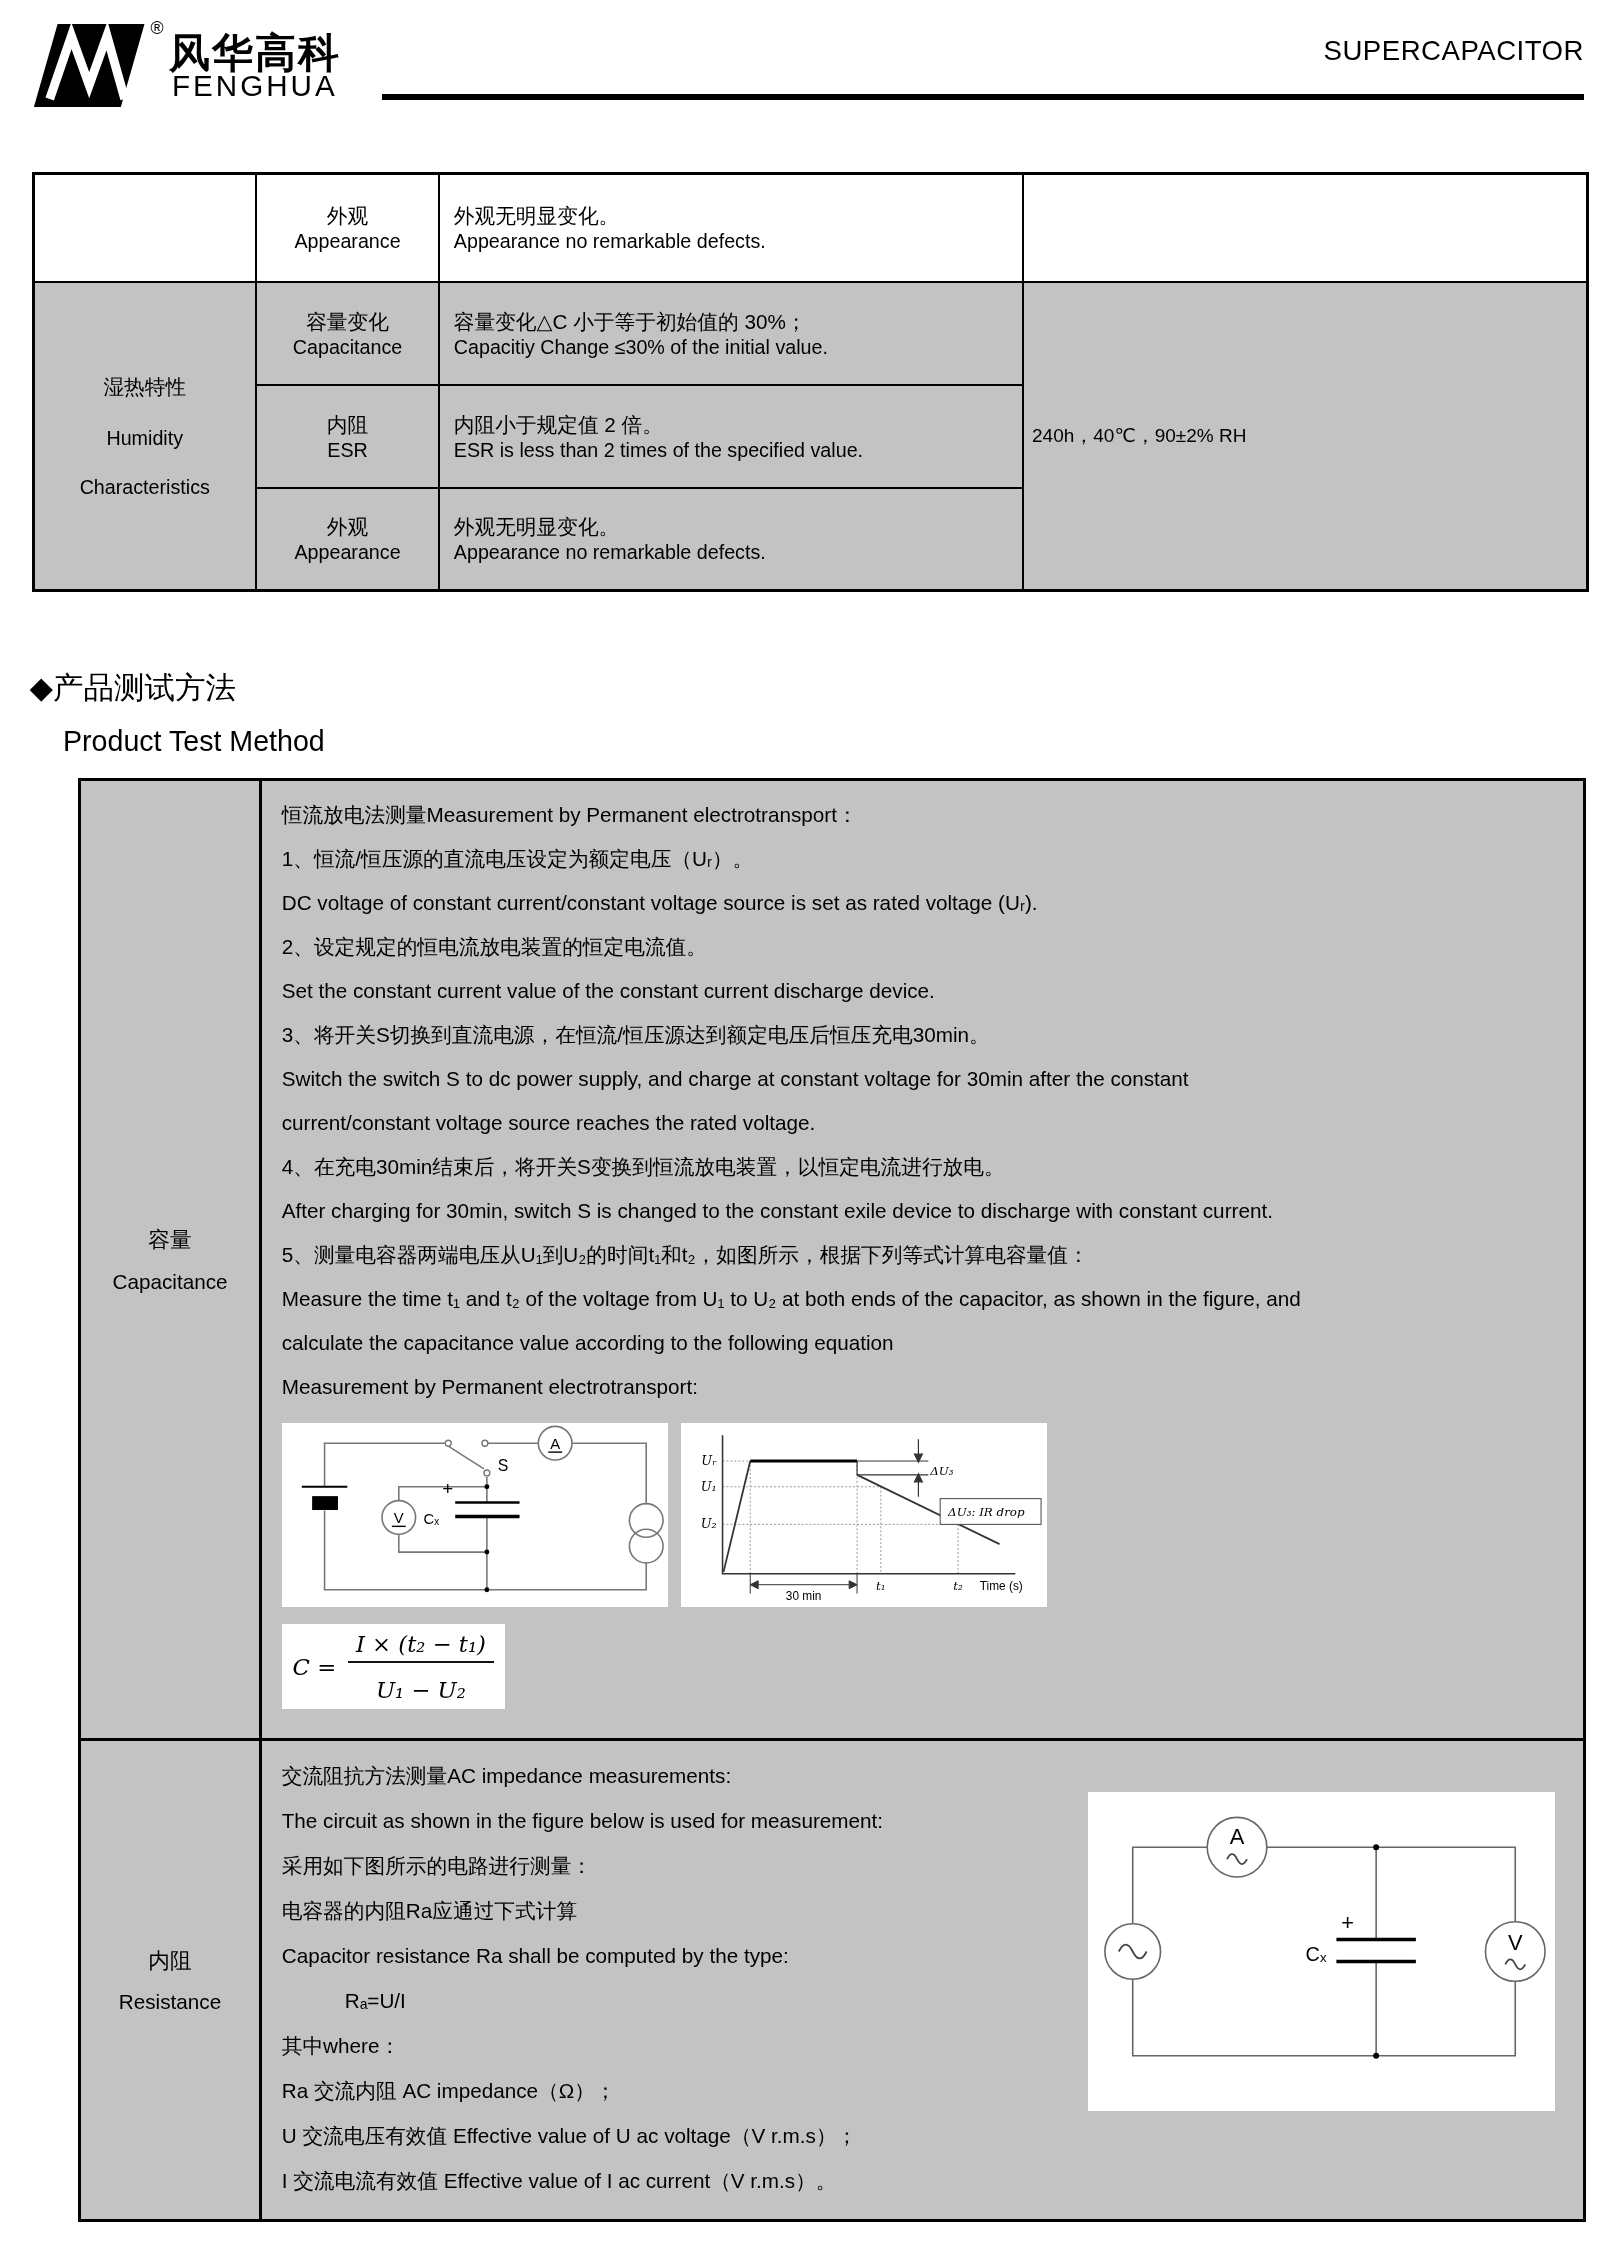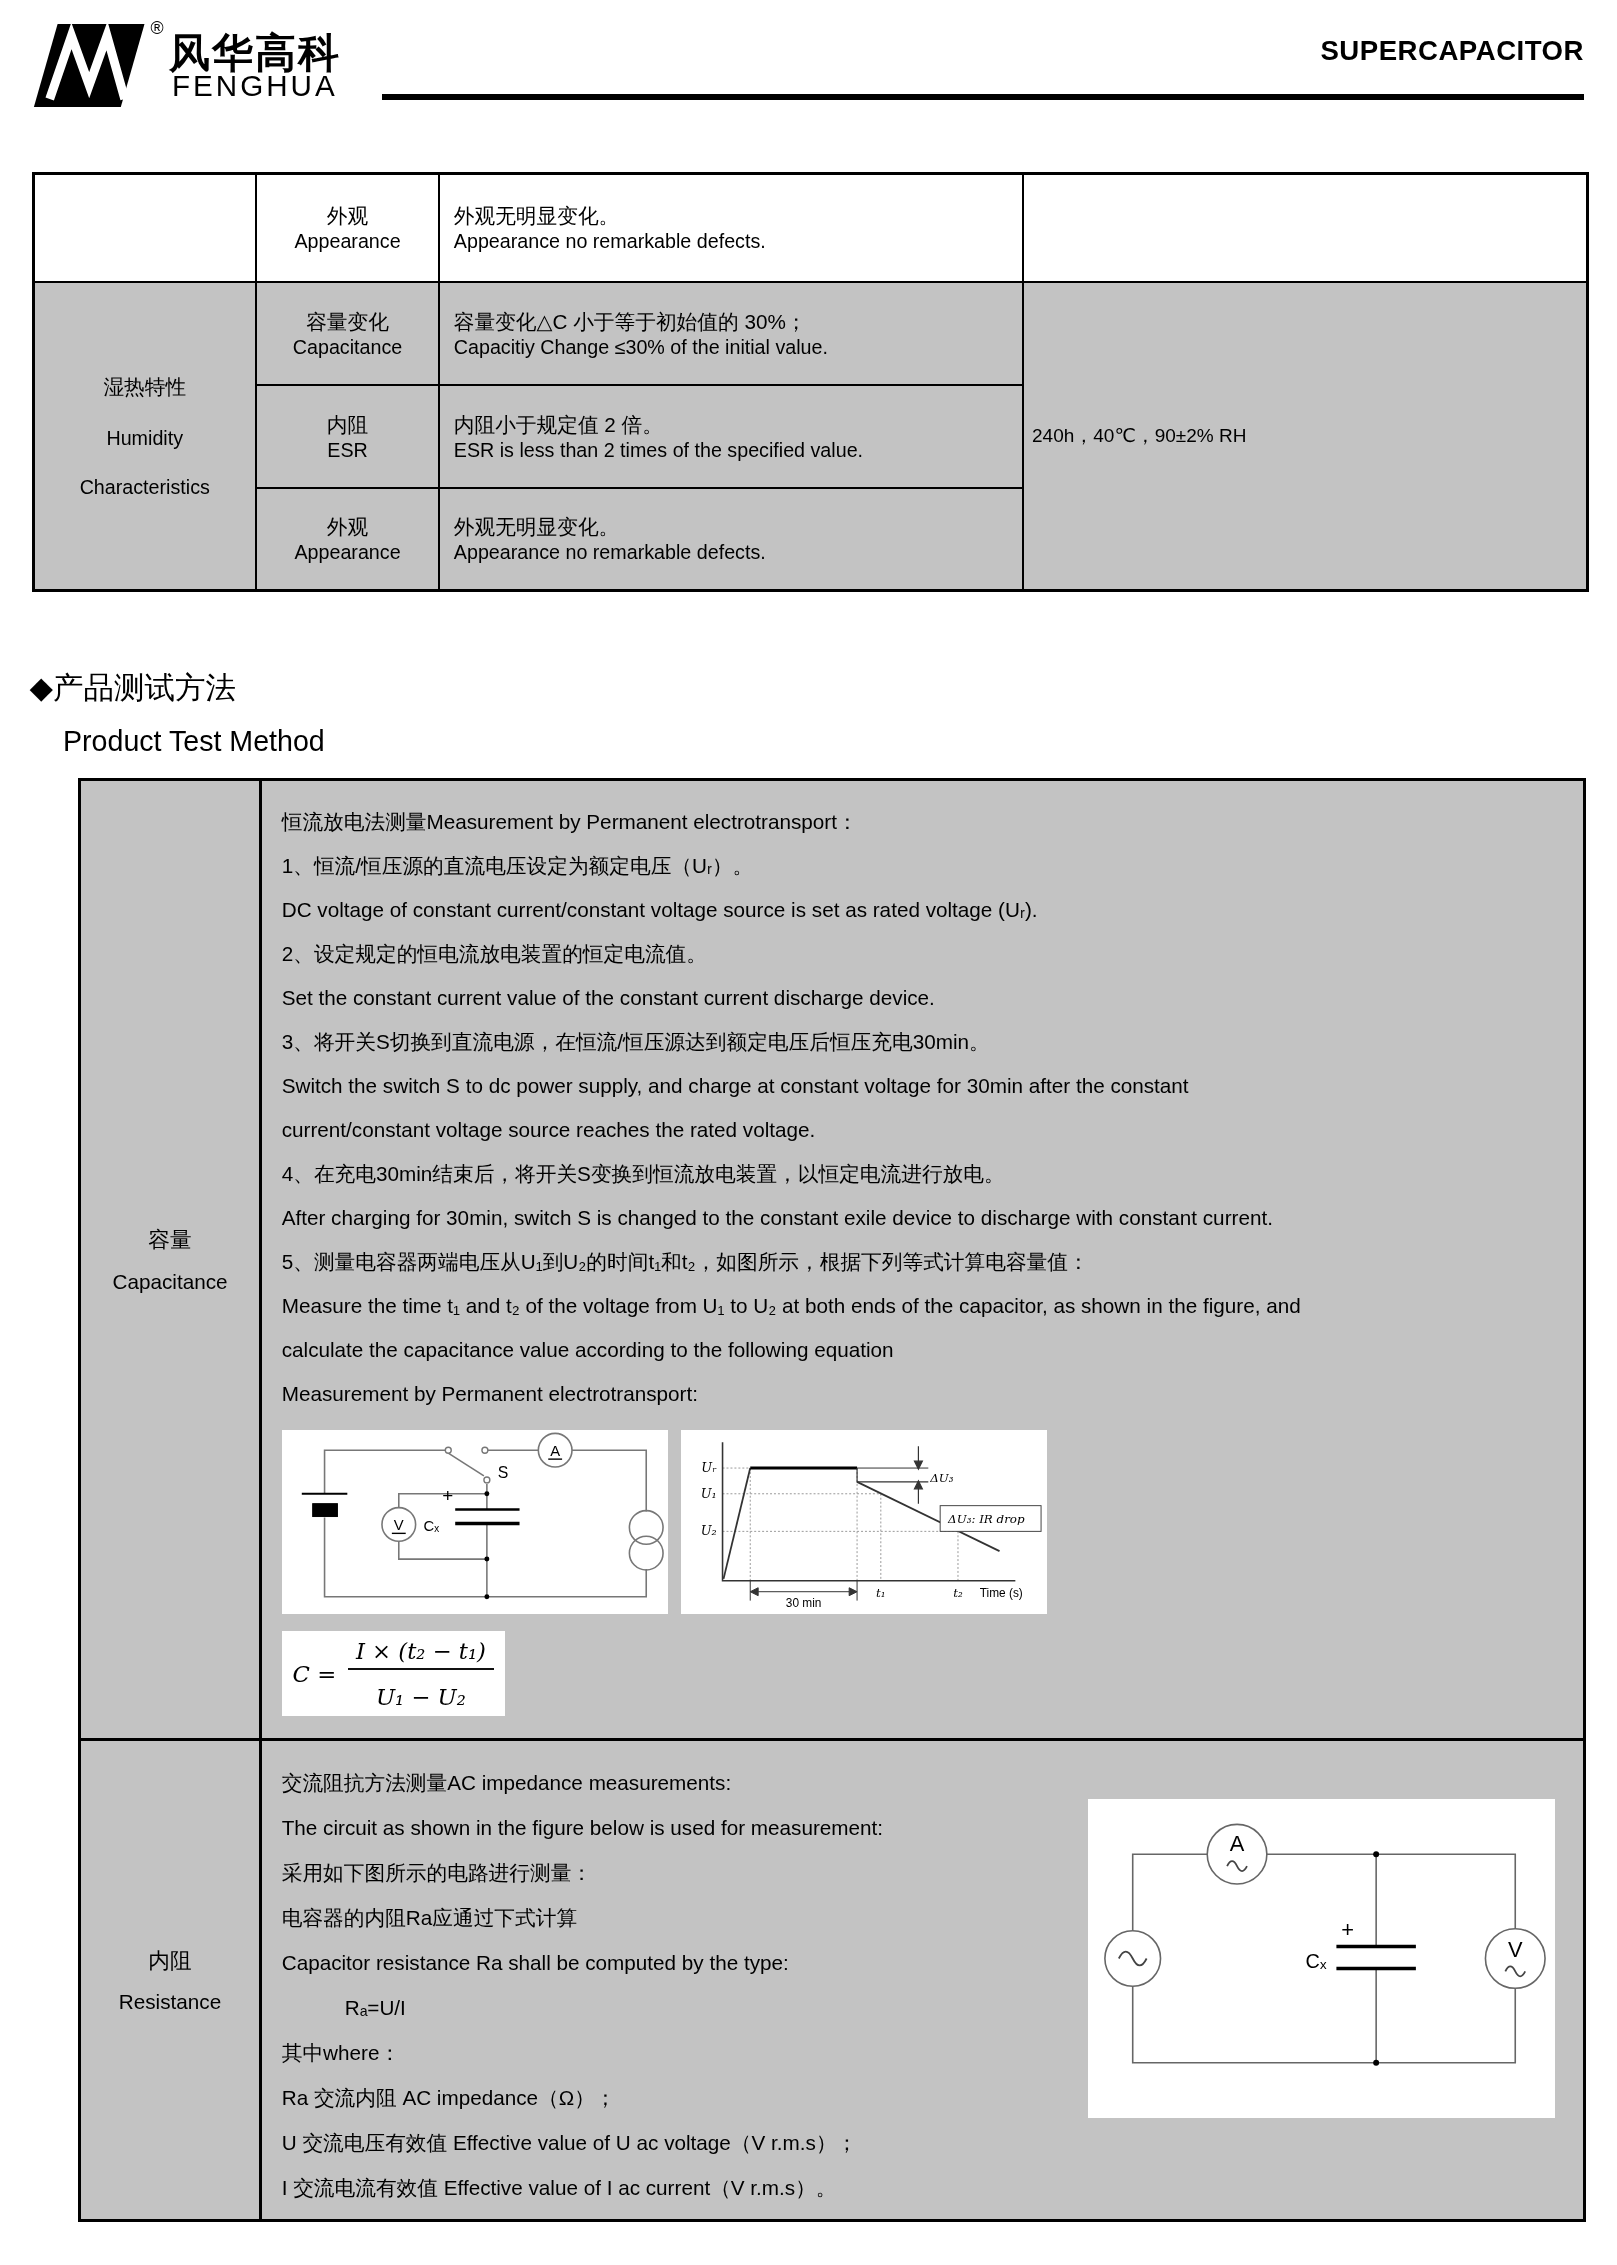--- a/index.html
+++ b/index.html
@@ -3,21 +3,21 @@
 <meta charset="utf-8">
 <style>
   * { margin:0; padding:0; box-sizing:border-box; }
   body { background:#fff; font-family:"Liberation Sans","DejaVu Sans",sans-serif; color:#000; }
   .page { position:relative; width:1617px; height:2266px; background:#fff; overflow:hidden; }
 
   
   .logo-svg { position:absolute; left:25.6px; top:11.8px; }
   .brand-zh { position:absolute; left:169px; top:25.6px; font-size:41px; font-weight:bold; letter-spacing:2px; }
   .brand-en { position:absolute; left:172px; top:69px; font-size:29.6px; font-weight:normal; letter-spacing:3px; }
-  .doc-title { position:absolute; right:33px; top:35px; font-size:27.6px; font-weight:bold; letter-spacing:0.5px; }
+  .doc-title { position:absolute; right:33px; top:35px; font-size:27.6px; font-weight:normal; letter-spacing:0.5px; }
   .header-rule { position:absolute; left:382px; right:33px; top:94px; height:5.9px; background:#000; }
 
   
   .t1 { position:absolute; left:31.5px; top:172px; border-collapse:collapse; table-layout:fixed; border:3px solid #000; }
   .t1 td { border:2px solid #000; vertical-align:middle; font-size:20.7px; }
   .t1 tr.gray td { background:var(--shade,#c3c3c3); }
   .vstack { display:flex; flex-direction:column; justify-content:space-evenly; height:100%; }
   .vcenter { align-items:center; text-align:center; }
   .vleft { align-items:flex-start; padding-left:13.8px; text-align:left; }
   .t1 .en { font-size:19.7px; }
@@ -27,21 +27,21 @@
   .sec-zh { position:absolute; left:29.6px; top:668px; font-size:30.5px; font-weight:500; }
   .sec-en { position:absolute; left:63px; top:725px; font-size:28.6px; }
 
   
   .t2 { position:absolute; left:78px; top:778px; width:1508px; border:3px solid #000;
         background:var(--shade,#c3c3c3); display:grid; grid-template-columns:181px 1fr; grid-template-rows:960px 478px; }
   .t2-label { display:flex; flex-direction:column; align-items:center; justify-content:center; gap:15.8px;
               border-right:3px solid #000; font-size:21.7px; text-align:center; }
   .t2-label .en { font-size:20.7px; }
   .row-top { border-bottom:3px solid #000; }
-  .t2-content { position:relative; padding:11.8px 0 0 19.7px; font-size:20.7px;margin-top:7px; }
+  .t2-content { position:relative; padding:11.8px 0 0 19.7px; font-size:20.7px; }
   .cap .tline { line-height:44px; white-space:nowrap; }
   .res .tline { line-height:45px; white-space:nowrap; }
   .indent { padding-left:63px; }
 
   .img-row { display:flex; gap:13.8px; margin-top:13.8px; }
   .img-box { background:#fff; }
 
   .formula-box { margin-top:17.7px; width:223px; height:85px; background:#fff; display:flex;
                  align-items:center; justify-content:center; gap:11.8px;
                  font-family:"DejaVu Serif","Liberation Serif",serif; font-style:italic; font-size:22.7px; }

